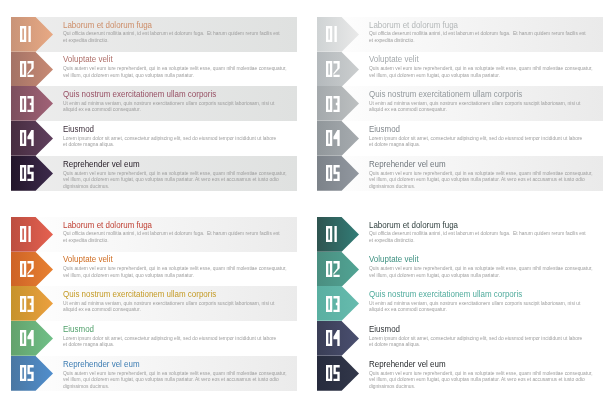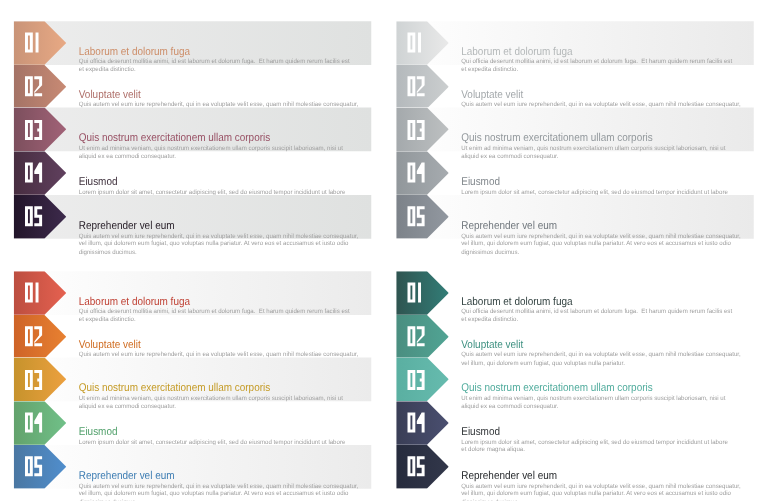--- a/index.html
+++ b/index.html
@@ -7,21 +7,21 @@
        font-family:"Liberation Sans",sans-serif;
        -webkit-font-smoothing:antialiased;}
   #stage{position:relative;width:612px;height:401px;}
   .panel{position:absolute;width:306px;height:200px;}
   .row{position:absolute;left:0;top:0;width:306px;height:34.8px;}
   .band{position:absolute;left:11px;top:0;width:286px;height:34.8px;}
   .arrow{position:absolute;left:11px;top:0;width:42px;height:34.8px;}
   .arrow svg{display:block;width:42px;height:34.8px;}
   .num{position:absolute;left:19.8px;top:9.2px;line-height:0;}
   .num svg{display:block;overflow:visible;}
-  .txt{position:absolute;left:63px;top:0;width:240px;height:34.8px;margin-top:16px;}
+  .txt{position:absolute;left:63px;top:0;width:240px;height:34.8px;}
   .title{position:absolute;left:0;top:2.8px;white-space:nowrap;
          font-size:9px;line-height:10px;font-weight:400;
          transform:scaleX(0.885);transform-origin:left top;}
   .desc{position:absolute;left:0;top:13.6px;width:240px;
         font-size:5px;line-height:6.5px;color:#9d9d9d;
         transform:scaleX(0.975);transform-origin:left top;}
   .descline{white-space:pre;}
 </style>
 </head>
 <body>

